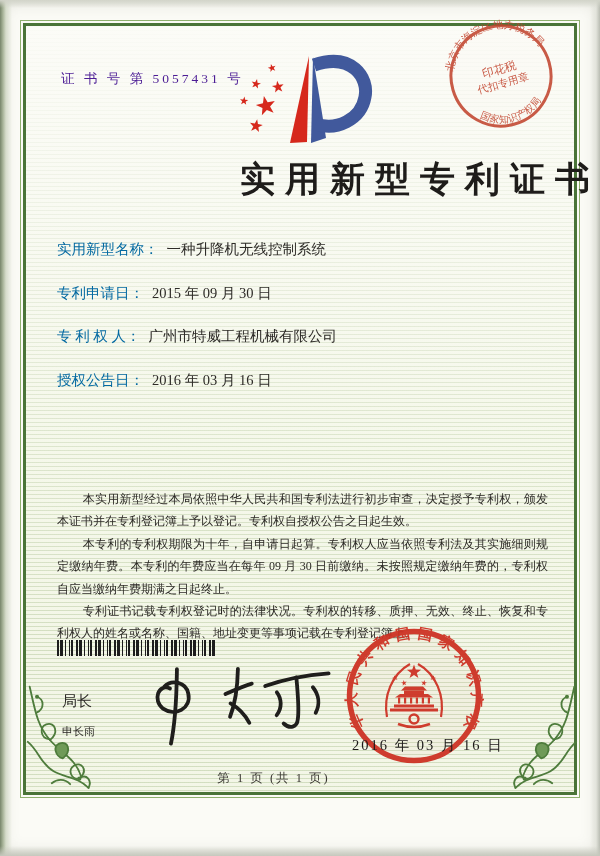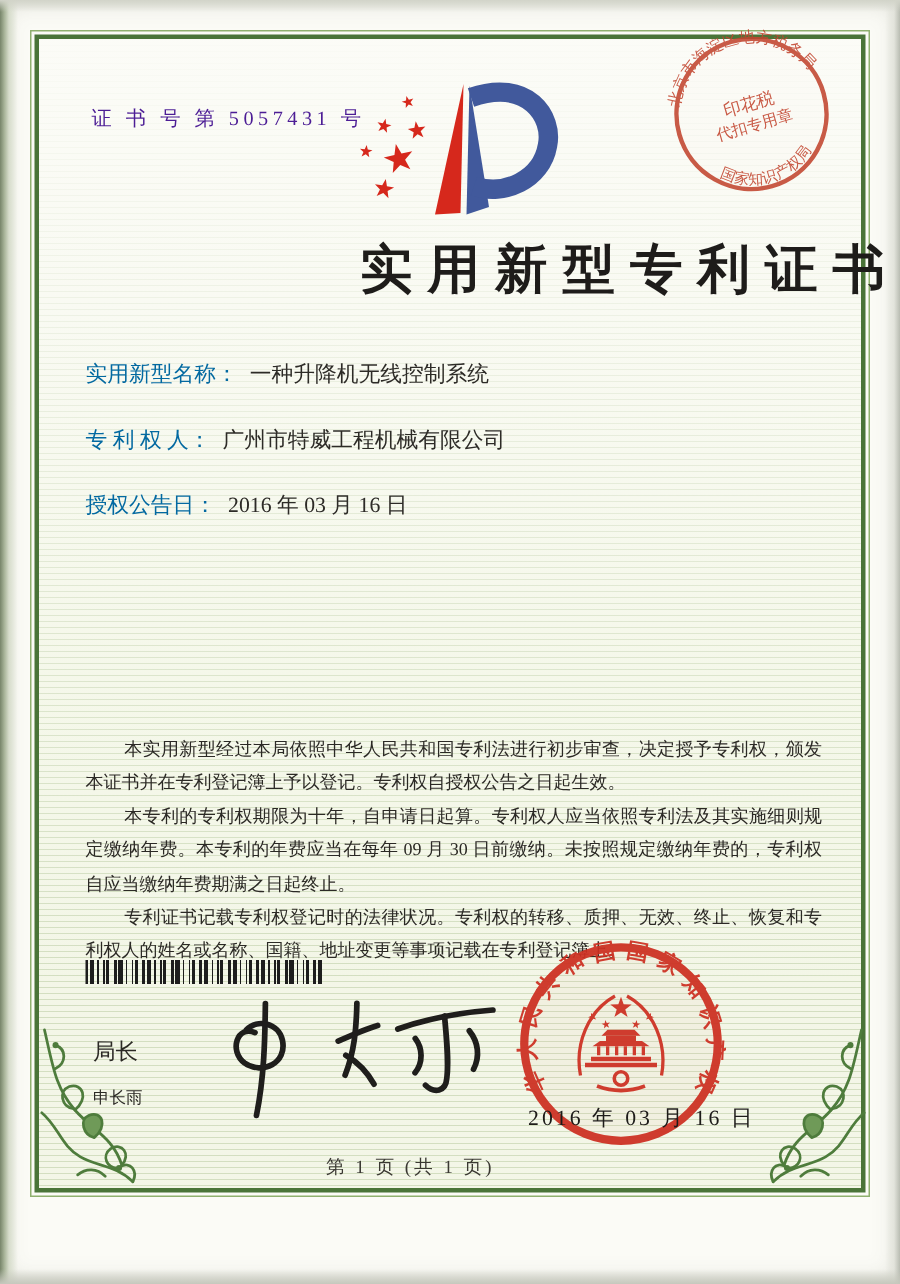--- a/index.html
+++ b/index.html
@@ -124,20 +124,23 @@
     </text>
     <text x="0" y="-3" text-anchor="middle" font-size="11.5" fill="#c2452f">印花税</text>
     <text x="0" y="11" text-anchor="middle" font-size="10.5" fill="#c2452f">代扣专用章</text>
   </svg>
 
   <div class="title">实用新型专利证书</div>
 
   <div class="fields">
     <div class="field-row">
       <span class="flabel">实用新型名称：</span><span class="fvalue">一种升降机无线控制系统</span>
+    </div>
+    <div class="field-row">
+      <span class="flabel">专利申请日：</span><span class="fvalue">2015 年 09 月 30 日</span>
     </div>
     <div class="field-row">
       <span class="flabel">专 利 权 人：</span><span class="fvalue">广州市特威工程机械有限公司</span>
     </div>
     <div class="field-row">
       <span class="flabel">授权公告日：</span><span class="fvalue">2016 年 03 月 16 日</span>
     </div>
   </div>
 
   <div class="paras">

